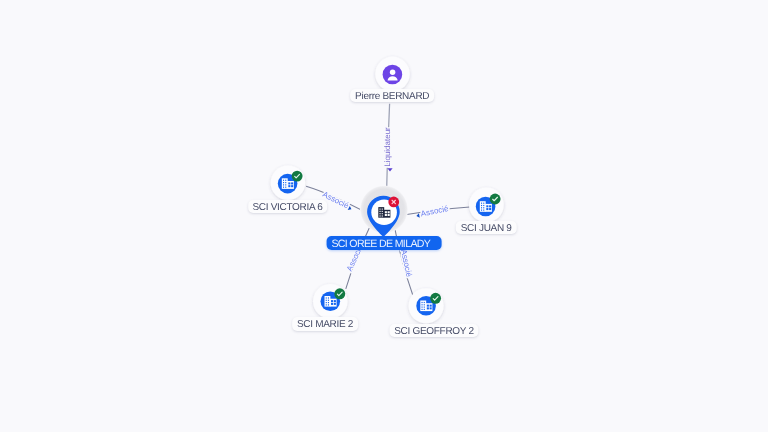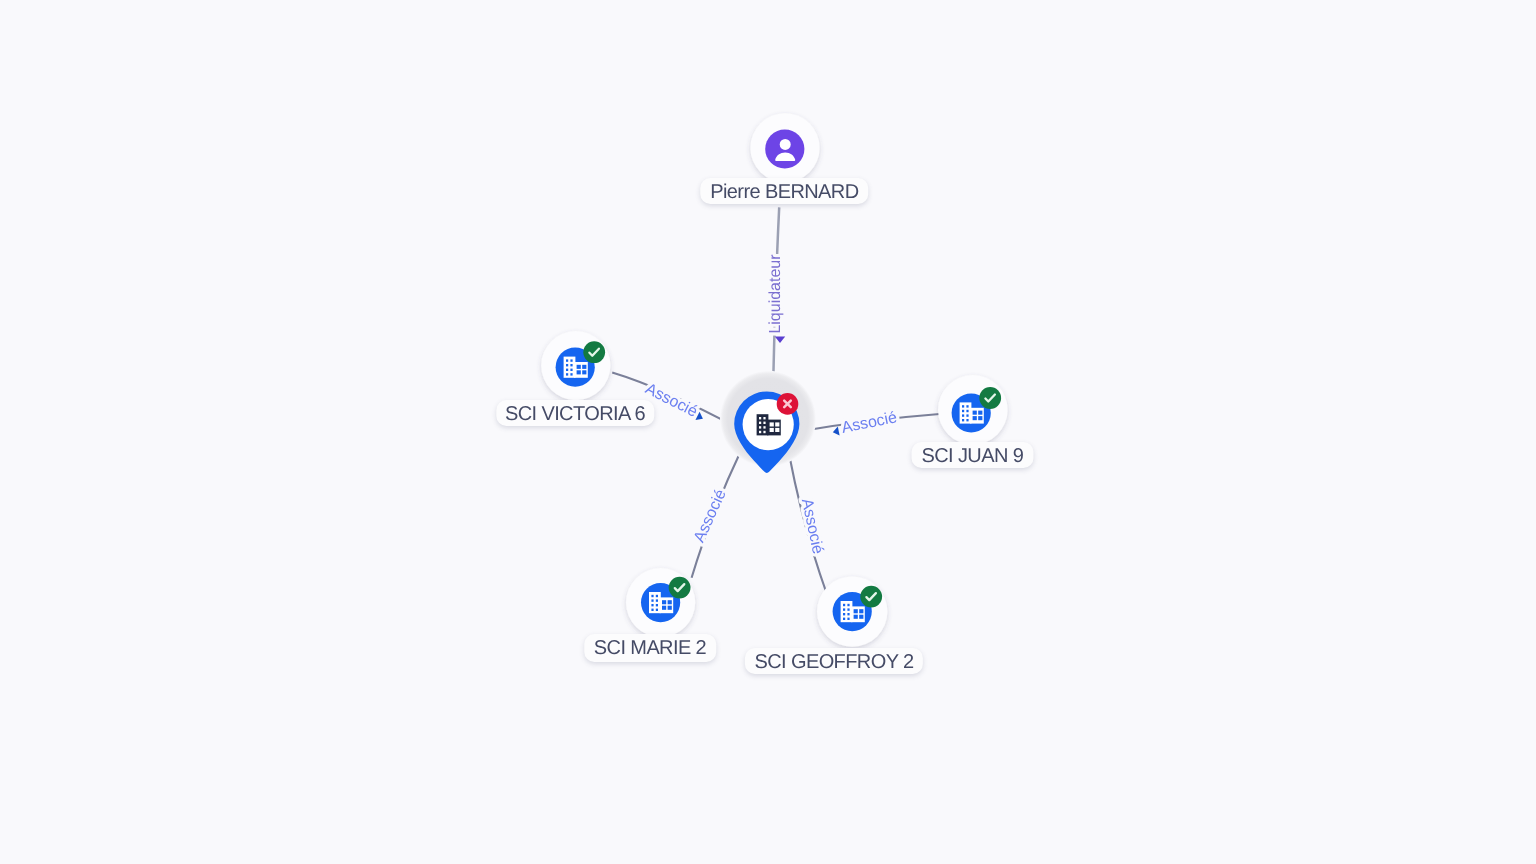--- a/index.html
+++ b/index.html
@@ -152,15 +152,16 @@
       <circle cx="393.75" cy="201.95" r="5.4" fill="#dd1237"></circle>
       <path d="M392.1 200.3l3.3 3.3M395.4 200.3l-3.3 3.3" stroke="#fbc9d4" stroke-width="1.25" stroke-linecap="round"></path>
     </g>
   </g>
 </svg>
 <div class="nodes-html" id="nodes">
   <div class="nlabel" style="left:392.2px;top:88.7px">Pierre BERNARD</div>
   <div class="nlabel" style="left:287.5px;top:199.9px">SCI VICTORIA 6</div>
   <div class="nlabel" style="left:486.2px;top:220.8px">SCI JUAN 9</div>
   <div class="nlabel" style="left:325px;top:317.4px">SCI MARIE 2</div>
-  <div class="nlabel" style="left:417px;top:323.6px">SCI GEOFFROY 2</div>
+  <div class="nlabel" style="left:434px;top:323.6px">SCI GEOFFROY 2</div>
+  <div class="nlabel sel" style="left:383.8px;top:235.9px">SCI OREE DE MILADY</div>
 </div>
 </div>
 
 </body></html>

